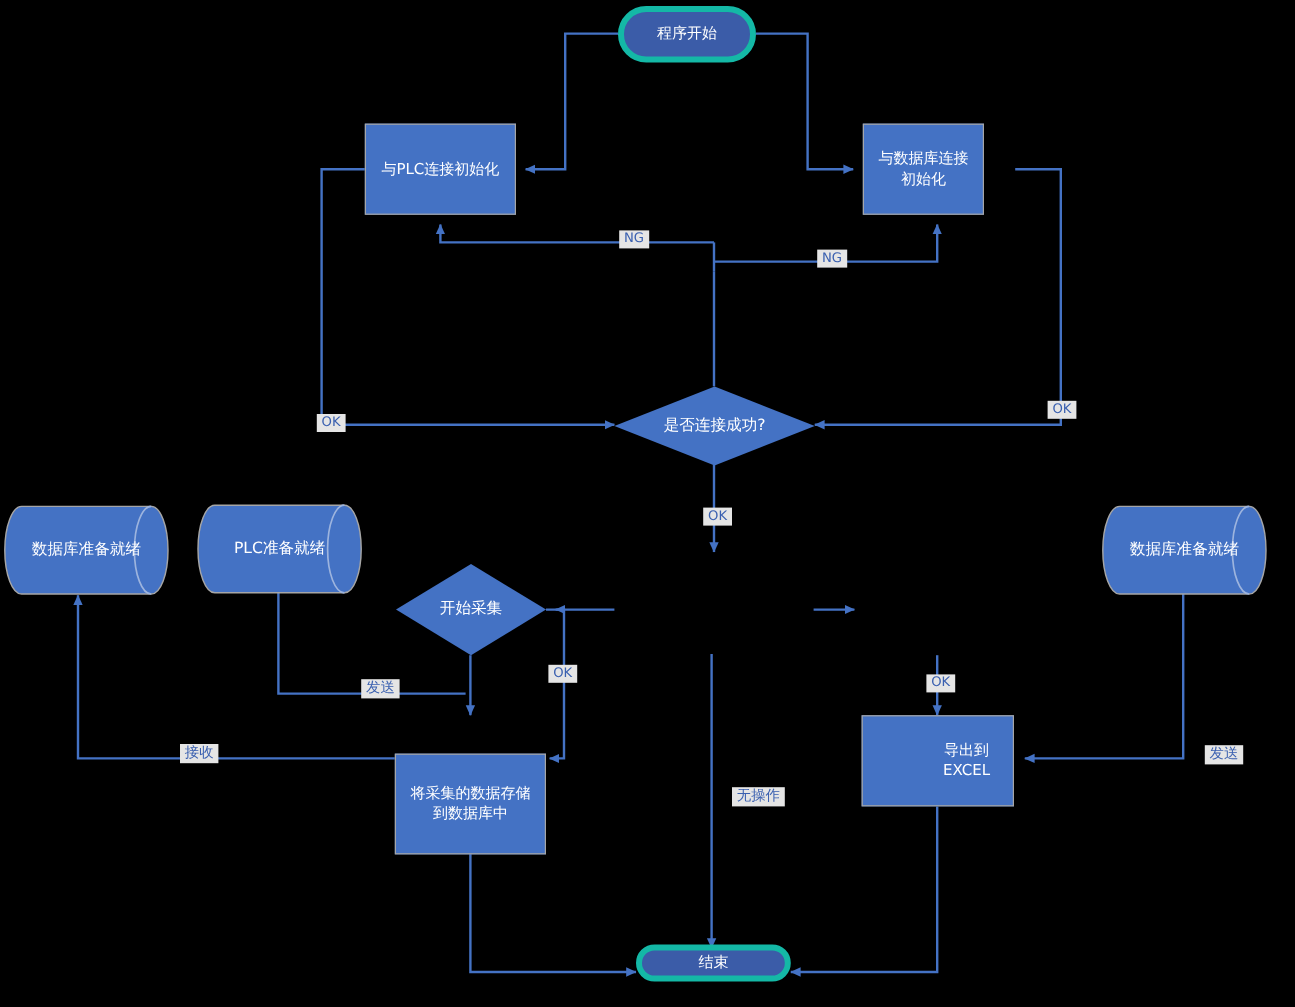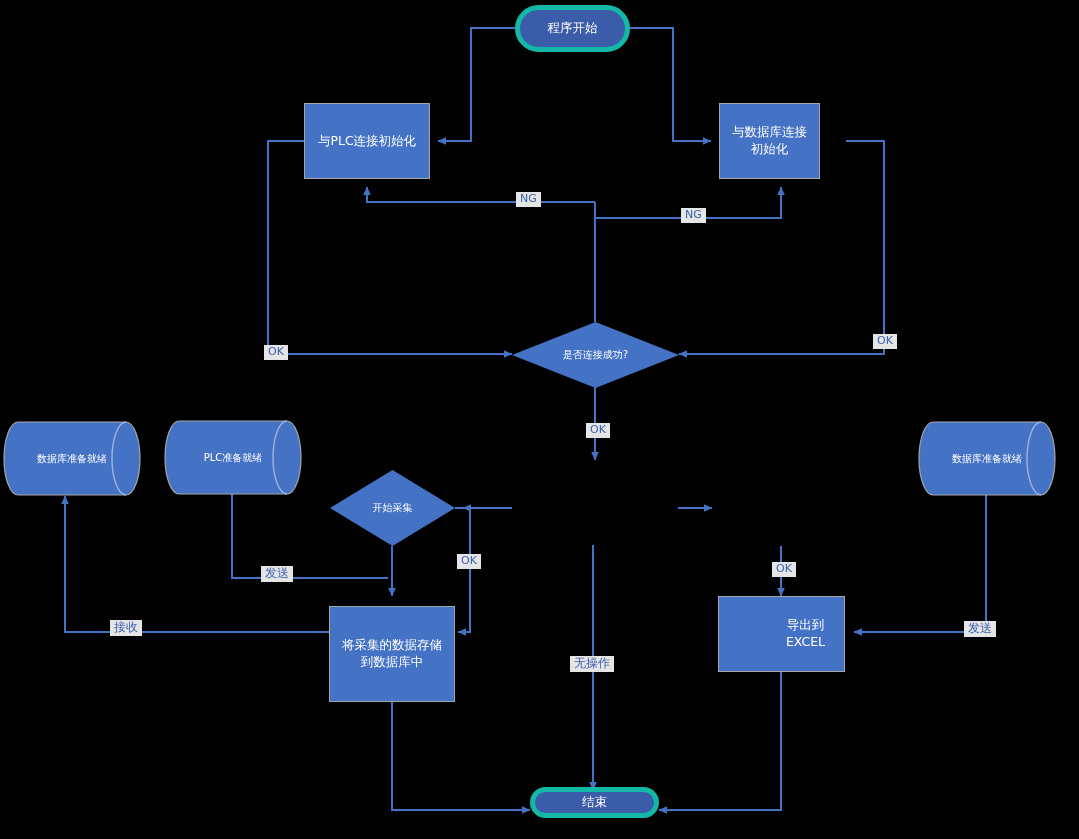--- a/index.html
+++ b/index.html
@@ -10,26 +10,26 @@
   .node{position:absolute;display:flex;align-items:center;justify-content:center;
         text-align:center;color:#ffffff;font-size:12.5px;line-height:1.35;
         box-sizing:border-box;}
   .node span{display:block;padding:0 6px;}
   .proc{background:#4472C4;border:1px solid #A6A6A6;}
   .term{background:#3B5CA8;border:5px solid #14b8a6;border-radius:26px;}
   .shp{position:absolute;}
   .shp svg{display:block;overflow:visible;}
   .shp .lbl{position:absolute;left:0;top:0;width:100%;height:100%;
             display:flex;align-items:center;justify-content:center;
-            color:#fff;font-size:10px;line-height:1.35;text-align:center;
+            color:#fff;font-size:13px;line-height:1.35;text-align:center;
             pointer-events:none;}
   .edgelbl{position:absolute;background:#e5e5e5;color:#3A60B0;font-size:11px;
            line-height:1.15;padding:1px 4px;white-space:nowrap;
            font-family:"DejaVu Sans","Liberation Sans",sans-serif;}
-  .edgelbl.cjk{font-size:12px;}
+  .edgelbl.cjk{font-size:12px;margin-left:40px;}
 </style>
 </head>
 <body>
 
 <div id="stage">
 
   <svg id="wires" viewBox="0 0 1079 839" xmlns="http://www.w3.org/2000/svg">
     <defs>
       <marker id="ah" markerWidth="9" markerHeight="9" refX="8.2" refY="4.5" orient="auto" markerUnits="userSpaceOnUse">
         <path d="M0,0.6 L8.6,4.5 L0,8.4 z" fill="#4472C4"></path>
@@ -132,21 +132,21 @@
   <div class="shp" style="left:919px;top:422px;width:136px;height:73px;">
     <svg viewBox="0 0 136 73" width="136" height="73">
       <path d="M14,0 H122 A14,36.5 0 0 1 122,73 H14 A14,36.5 0 0 1 14,0 Z" fill="#4472C4" stroke="#A6A6A6" stroke-width="1.2"></path>
       <path d="M122,0 A14,36.5 0 0 0 122,73" fill="none" stroke="#9DB4DE" stroke-width="1.4"></path>
     </svg>
     <div class="lbl">
         <span>数据库准备就绪</span>
       </div>
   </div>
 
-  <div class="node proc" style="left:329px;top:606px;width:126px;height:96px;">
+  <div class="node proc" style="left:329px;top:628px;width:126px;height:84px;">
     <span>将采集的数据存储到数据库中</span>
   </div>
 
   <div class="node proc" style="left:718px;top:596px;width:127px;height:76px;padding-left:48px;">
     <span>导出到EXCEL</span>
   </div>
 
   <div class="node term" style="left:530px;top:787px;width:129px;height:31px;">
     <span>结束</span>
   </div>

